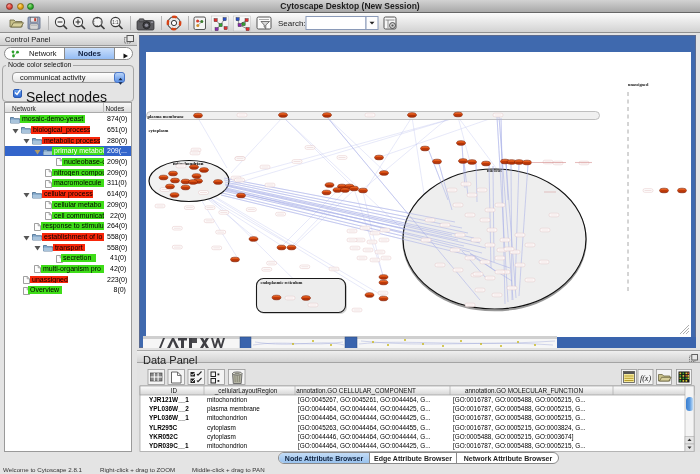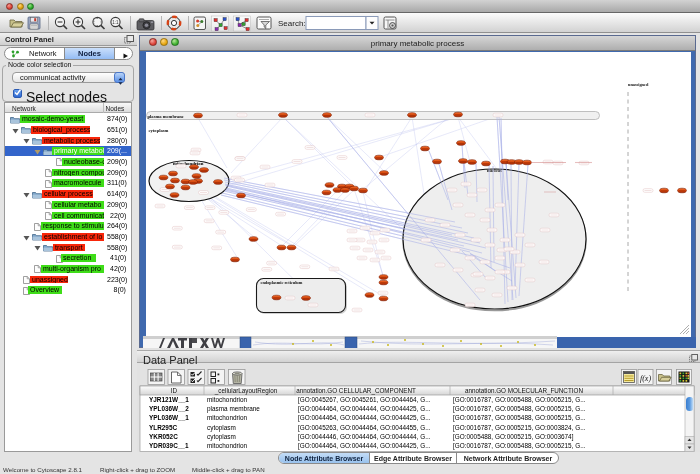--- a/index.html
+++ b/index.html
@@ -5,20 +5,21 @@
 body{font-family:"Liberation Sans",sans-serif;}
 #app{position:relative;width:700px;height:474px;background:#e4e4e4;overflow:hidden;font-family:"Liberation Sans",sans-serif;}
 .abs{position:absolute;}
 </style></head><body>
 <div id="app">
 
 <div class="abs" style="left:0;top:0;width:700px;height:13px;background:linear-gradient(#d2d2d2,#a8a8a8);border-bottom:1px solid #666;">
  <div class="abs" style="left:6px;top:3px;width:7px;height:7px;border-radius:50%;background:radial-gradient(circle at 35% 30%,#f89a92,#dd4438 60%,#b33028);border:0.5px solid #8a2b24;"></div>
  <div class="abs" style="left:16.5px;top:3px;width:7px;height:7px;border-radius:50%;background:radial-gradient(circle at 35% 30%,#ffd784,#e0a00f 60%,#b8820a);border:0.5px solid #97700e;"></div>
  <div class="abs" style="left:27px;top:3px;width:7px;height:7px;border-radius:50%;background:radial-gradient(circle at 35% 30%,#9fe08c,#2aab28 60%,#1e8a20);border:0.5px solid #20701e;"></div>
+ <div class="abs" style="left:0;top:1px;width:700px;text-align:center;font-size:8.5px;font-weight:bold;color:#1c1c1c;">Cytoscape Desktop (New Session)</div>
 </div>
 
 <svg class="abs" style="left:0;top:13px;" width="700" height="20" viewBox="0 0 700 20">
       <rect x="0" y="0" width="700" height="20" fill="url(#tbg)"></rect>
       <defs>
         <linearGradient id="tbg" x1="0" y1="0" x2="0" y2="1">
           <stop offset="0" stop-color="#fbfbfb"></stop>
           <stop offset="1" stop-color="#d0d0d0"></stop>
         </linearGradient>
         <linearGradient id="blu" x1="0" y1="0" x2="0" y2="1">
@@ -118,21 +119,21 @@
       <g transform="translate(384,4)">
         <rect x="0" y="0" width="12" height="12" rx="1.5" fill="#f6f6f6" stroke="#444" stroke-width="0.9"></rect>
         <line x1="1.5" y1="3" x2="10.5" y2="3" stroke="#777" stroke-width="0.8"></line>
         <line x1="4" y1="3" x2="4" y2="11" stroke="#777" stroke-width="0.8"></line>
         <circle cx="8.5" cy="8.5" r="3" fill="#cfcfcf" stroke="#333" stroke-width="0.8"></circle>
         <circle cx="8.5" cy="8.5" r="1.1" fill="#555"></circle>
       </g>
     </svg>
 
 <div class="abs" style="left:0;top:33px;width:137px;height:429px;background:#e4e4e4;">
- <div class="abs" style="left:0;top:0;width:137px;height:12.5px;background:linear-gradient(#f0f0f0,#cfcfcf);border-bottom:1px solid #9a9a9a;font-weight:bold;">
+ <div class="abs" style="left:0;top:0;width:137px;height:12.5px;background:linear-gradient(#f0f0f0,#cfcfcf);border-bottom:1px solid #9a9a9a;">
    <div class="abs" style="left:5px;top:2px;font-size:7.5px;color:#222;">Control Panel</div>
    <svg class="abs" style="left:124px;top:2px;" width="10" height="9">
           <rect x="0.5" y="2.5" width="6" height="5.5" fill="none" stroke="#777" stroke-width="1" stroke-dasharray="1.2,0.8"></rect>
           <rect x="3" y="0.5" width="6.5" height="6" fill="#e8e8e8" stroke="#555" stroke-width="1"></rect>
         </svg>
  </div>
 
  <div class="abs" style="left:4px;top:14px;width:129px;height:13px;background:#fff;border:1px solid #8a8a8a;border-radius:7px;overflow:hidden;">
    <div class="abs" style="left:24px;top:0;height:11px;font-size:7.5px;color:#111;line-height:11.5px;">Network</div>
    <svg class="abs" style="left:6px;top:2px;" width="9" height="8">
@@ -293,26 +294,20 @@
         <svg class="abs" style="left:17.5px;top:183.7px;" width="7" height="8">
           <path d="M0.5 7.5 L0.5 0.5 L4.2 0.5 L6.5 2.8 L6.5 7.5 Z" fill="#fdfdfd" stroke="#888" stroke-width="0.8"></path>
           <path d="M4.2 0.5 L4.2 2.8 L6.5 2.8" fill="none" stroke="#888" stroke-width="0.7"></path>
         </svg>
         <div class="abs" style="left:23px;top:183.4px;width:34px;height:7.8px;background:#3fdd18;font-size:7px;line-height:7.8px;color:#000;overflow:hidden;white-space:nowrap;padding-left:2px;">Overview</div>
         <div class="abs" style="left:108.5px;top:183.4px;font-size:7px;line-height:7.8px;color:#000;">8(0)</div>
 </div>
     </div>
 
 <div class="abs" style="left:139px;top:34.5px;width:557px;height:313px;border:1px solid #5a6a90;background:#3f69ae;">
- <div class="abs" style="left:0;top:0;width:555px;height:15px;background:linear-gradient(#d6d6d6,#aeaeae);border-bottom:1px solid #7a7a7a;">
-  <div class="abs" style="left:9px;top:2.5px;width:7.5px;height:7.5px;border-radius:50%;background:radial-gradient(circle at 35% 30%,#f4a9a2,#de443a 60%,#b03028);border:0.5px solid #8a2b24;"></div>
-  <div class="abs" style="left:20px;top:2.5px;width:7.5px;height:7.5px;border-radius:50%;background:radial-gradient(circle at 35% 30%,#ffd784,#e8a912 60%,#bd870c);border:0.5px solid #97700e;"></div>
-  <div class="abs" style="left:31px;top:2.5px;width:7.5px;height:7.5px;border-radius:50%;background:radial-gradient(circle at 35% 30%,#b6e89c,#44b432 60%,#2a8f24);border:0.5px solid #20701e;"></div>
-  <div class="abs" style="left:0;top:3px;width:555px;text-align:center;font-size:8px;color:#222;">primary metabolic process</div>
- </div>
 
 <svg class="abs" style="left:6px;top:16px;" width="545" height="285" viewBox="146 52 545 285">
         <rect x="145" y="51" width="546" height="286" fill="#fff"></rect>
         <defs>
           <linearGradient id="nd" x1="0" y1="0" x2="0" y2="1">
             <stop offset="0" stop-color="#f2722e"></stop>
             <stop offset="0.5" stop-color="#de4a0e"></stop>
             <stop offset="1" stop-color="#a82803"></stop>
           </linearGradient>
         </defs>

